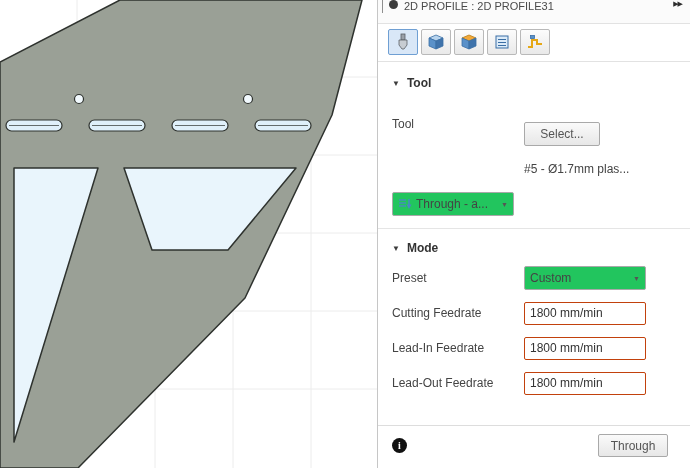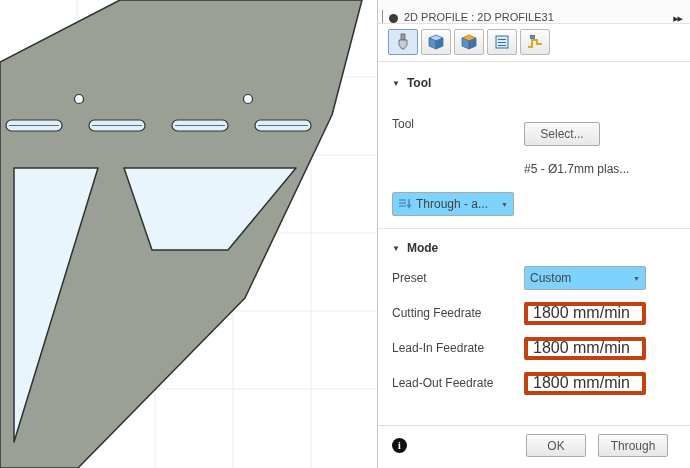--- a/index.html
+++ b/index.html
@@ -16,21 +16,21 @@
   .viewport { position: relative; flex: 0 0 377px; width: 377px; height: 468px; background: #fff; }
   .viewport svg { display: block; }
 
   
   .panel {
     flex: 1; display: flex; flex-direction: column;
     border-left: 1px solid #c6c6c6; background: #fff; min-width: 0;
   }
   .panel-header {
     height: 24px; flex: none;
-    display: flex; align-items: flex-end; gap: 6px;
+    display: flex; align-items: flex-start; gap: 6px;
     padding: 0 8px 0 4px;
     background: #fbfbfb; border-bottom: 1px solid #e2e2e2;
   }
   .grip { width: 1px; height: 13px; background: #8f8f8f; flex: none; }
   .op-dot { width: 9px; height: 9px; border-radius: 50%; background: #3c3c3c; flex: none; }
   .dlg-title { flex: 1; font-size: 11px; color: #4a4a4a; white-space: nowrap; overflow: hidden; }
   .collapse { font-size: 7px; color: #2d2d2d; letter-spacing: -1px; cursor: pointer; flex: none; }
 
   .tabs { display: flex; gap: 3px; padding: 5px 10px 6px; border-bottom: 1px solid #e2e2e2; flex: none; }
   .tab {
@@ -53,32 +53,32 @@
     font-size: 12px; color: #555;
     background: linear-gradient(#fafafa, #e7e7e7);
     border: 1px solid #a9a9a9; border-radius: 2px;
     height: 24px; padding: 0 10px; cursor: pointer;
   }
   .select-btn { width: 76px; margin-top: 21px; }
   .tool-info { font-size: 12px; color: #444; }
 
   .combo {
     width: 122px; height: 24px;
-    border: 1px solid #a9a9a9; border-radius: 2px; background: #7dd3fc;
+    border: 1px solid #a9a9a9; border-radius: 2px; background: #22c55e;
     display: flex; align-items: center; gap: 4px;
     padding: 0 5px; font-size: 12px; color: #444; cursor: pointer;
   }
   .combo-text { flex: 1; white-space: nowrap; overflow: hidden; }
   .combo-arrow { font-size: 7px; color: #555; flex: none; }
   .combo-icon { flex: none; display: flex; }
 
   .txt-input {
     width: 122px; height: 23px;
-    border: 4px solid #c2410c; border-radius: 2px;
-    font-size: 16px; color: #333; padding: 0 5px;
+    border: 1px solid #c2410c; border-radius: 2px;
+    font-size: 12px; color: #333; padding: 0 5px;
     font-family: "Liberation Sans", sans-serif;
   }
 
   .divider { border-top: 1px solid #e5e5e5; margin: 12px -14px 2px; }
 
   .footer {
     flex: none; display: flex; align-items: center; gap: 12px;
     padding: 8px 22px 11px 14px; border-top: 1px solid #ddd;
   }
   .info-icon {
@@ -248,18 +248,17 @@
       <div class="row">
         <span class="row-label">Lead-Out Feedrate</span>
         <input class="txt-input" type="text" value="1800 mm/min" style="">
       </div>
 
     </div>
 
     <div class="footer">
       <span class="info-icon">i</span>
       <span class="footer-spacer"></span>
-      <button class="btn ok-btn">OK</button>
       <button class="btn cancel-btn">Through</button>
     </div>
 
   </aside>
 </div>
 
 </body></html>

